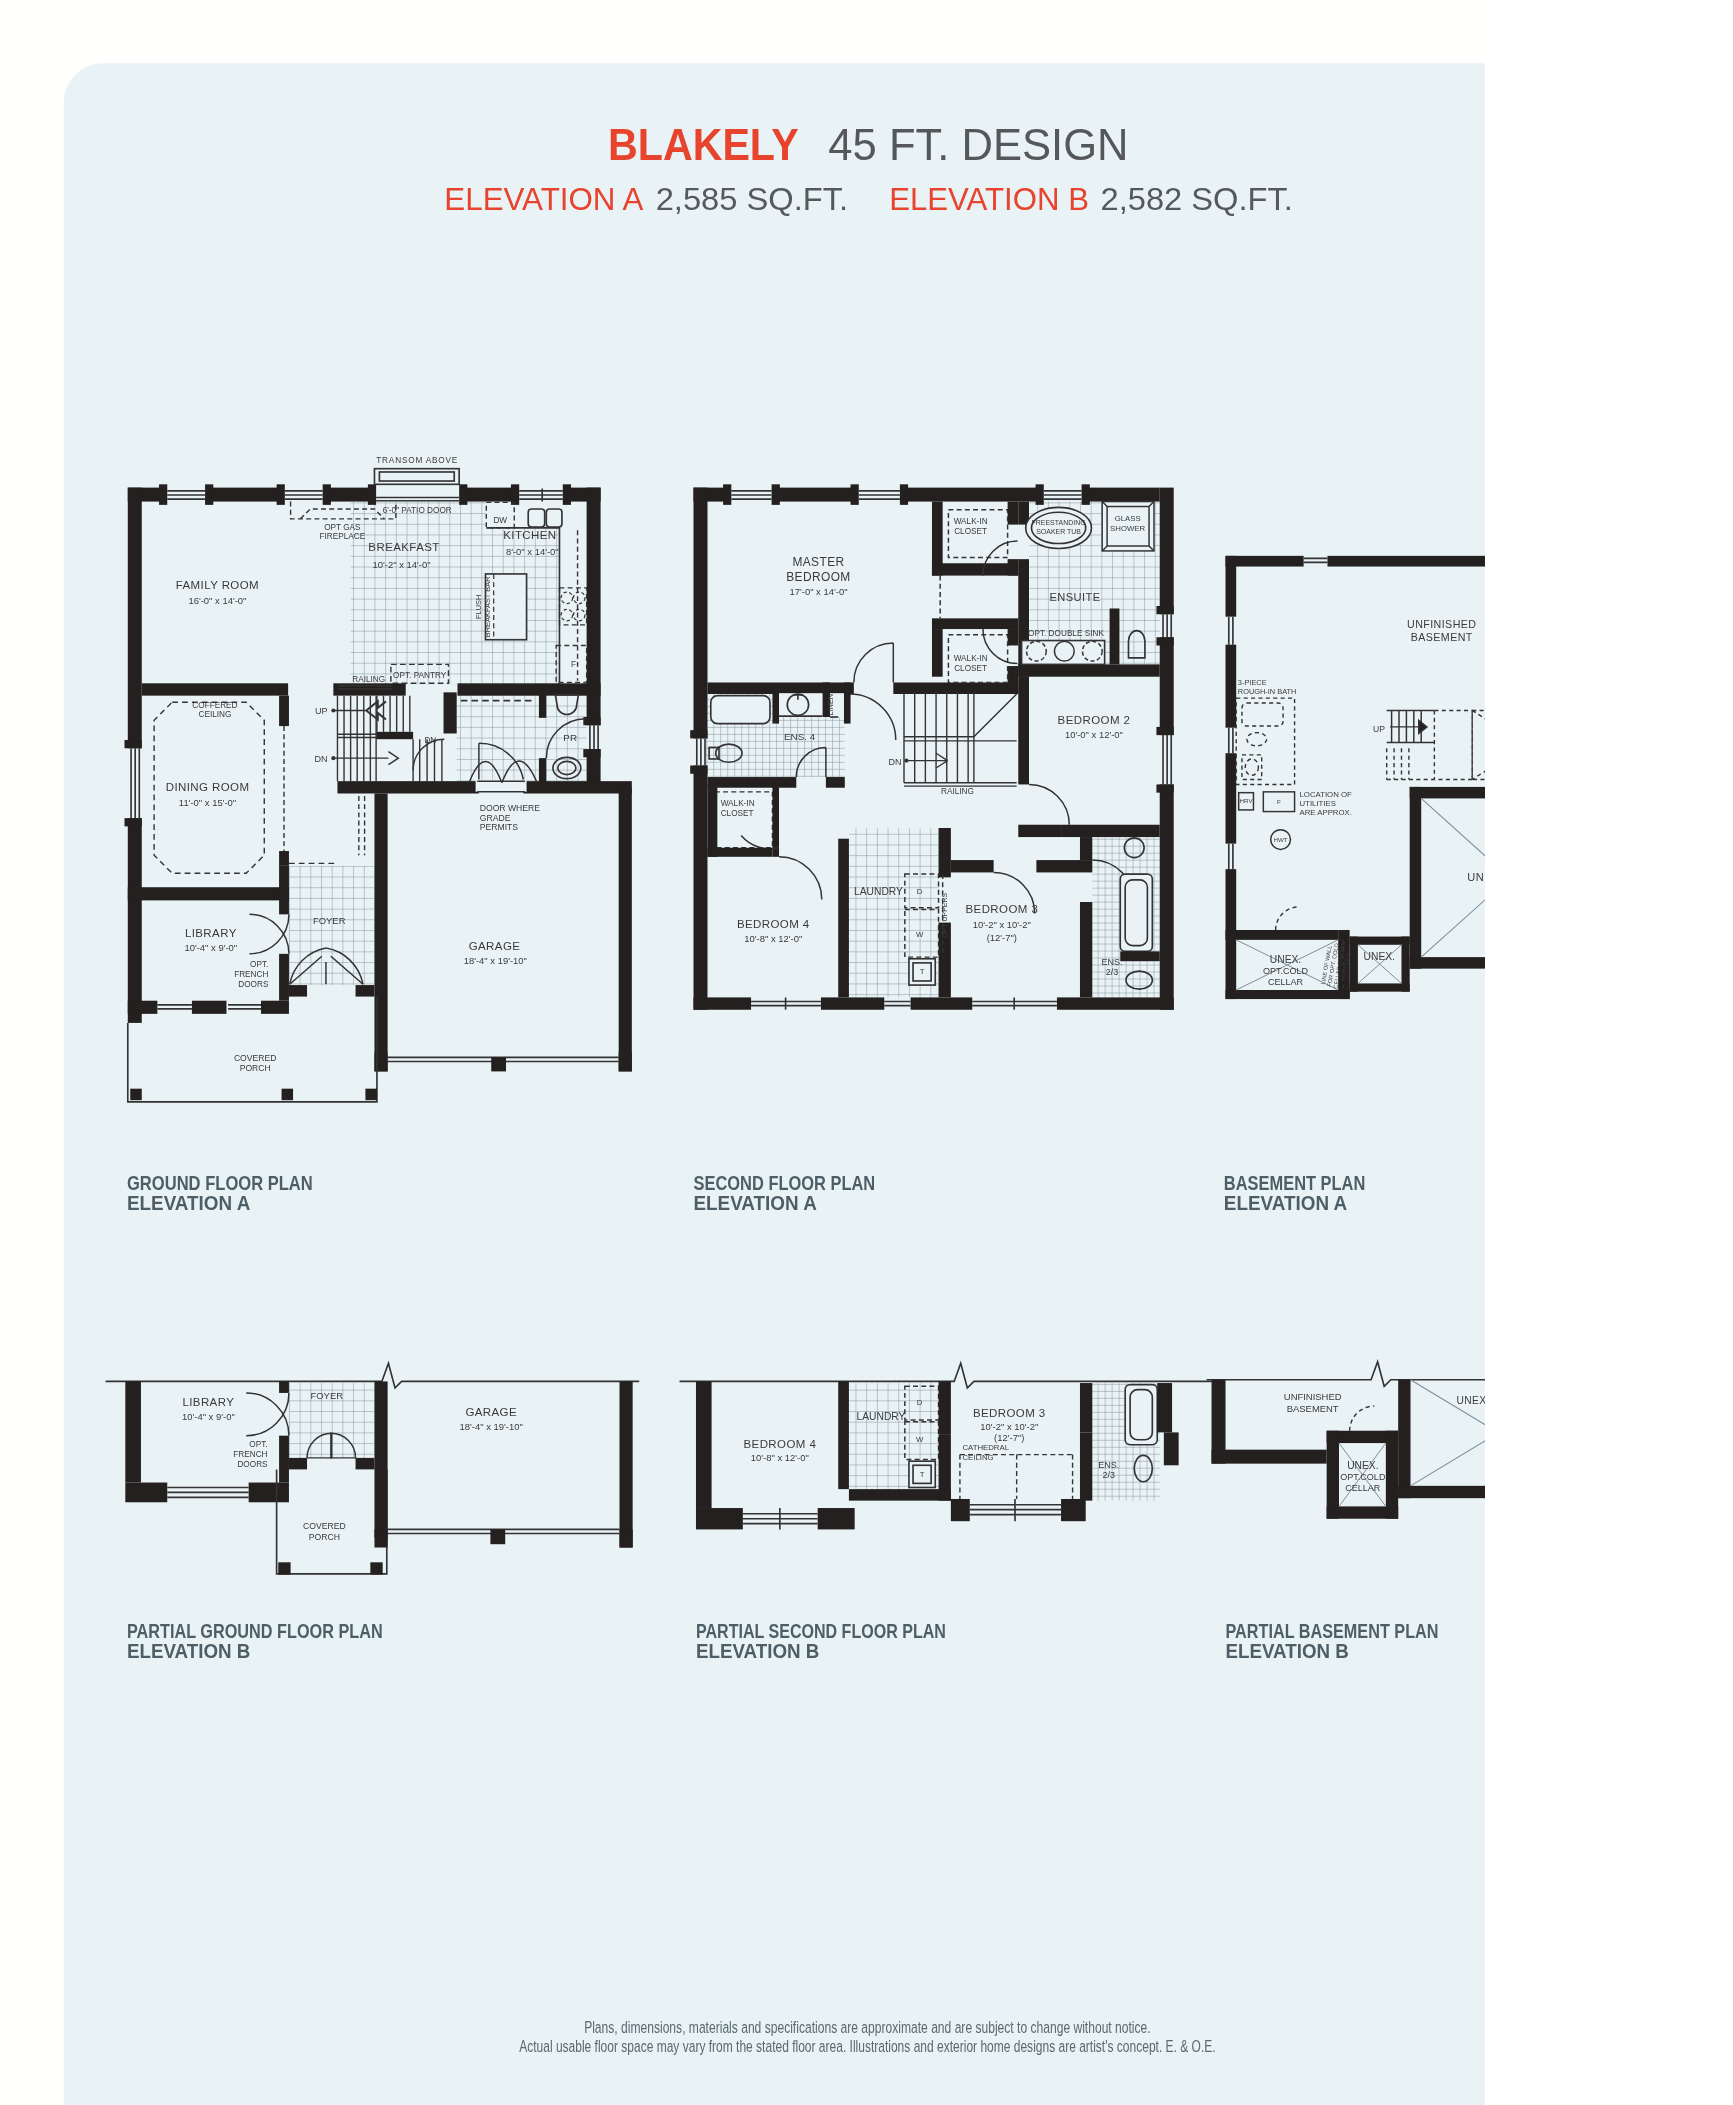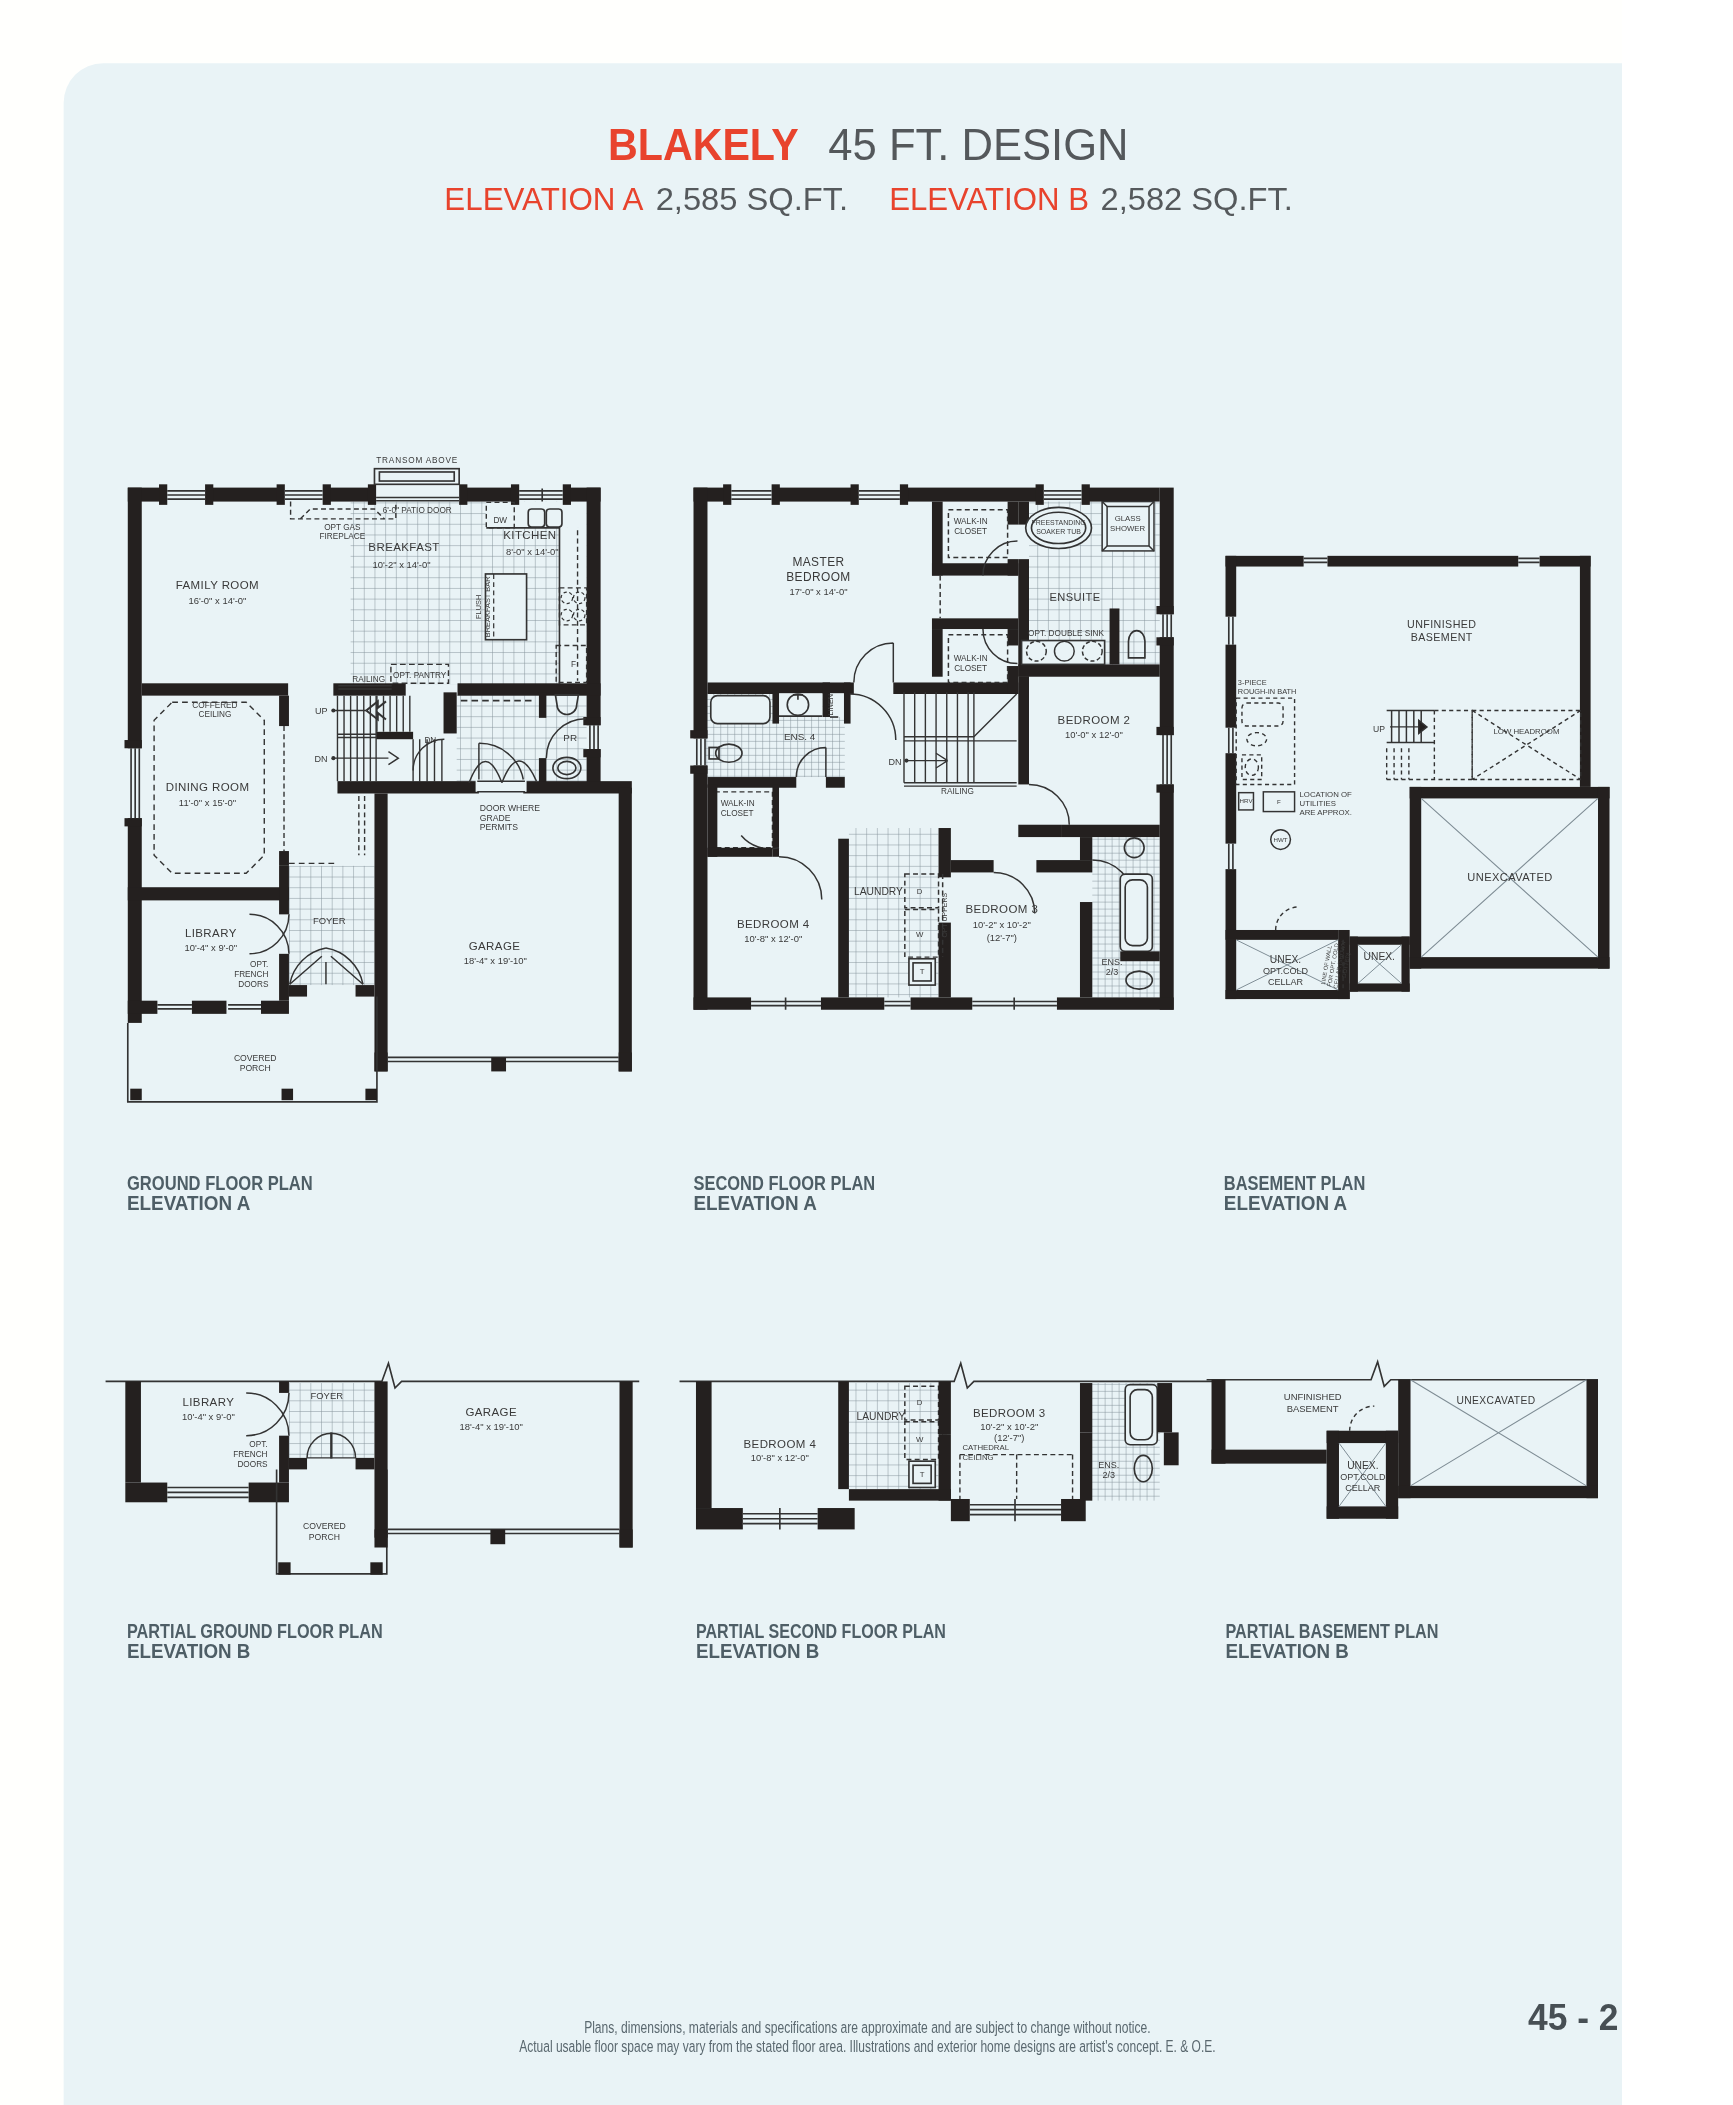--- a/index.html
+++ b/index.html
@@ -1,16 +1,16 @@
 <!DOCTYPE html>
 <html style="font-size:13px"><head>
 <meta charset="utf-8">
 <style>
   html,body{margin:0;padding:0;background:#ffffff;}
-  .page{position:relative;width:1622px;height:2105px;background:#fffffd;overflow:hidden;}
+  .page{position:relative;width:1485px;height:2105px;background:#fffffd;overflow:hidden;}
   svg{position:absolute;top:0;left:0;}
   text{font-family:"Liberation Sans",sans-serif;}
 </style>
 </head>
 <body>
 <div class="page">
 <svg width="1734" height="2105" viewBox="0 0 2108 2560">
 <defs>
   <pattern id="tile13" width="13" height="13" patternUnits="userSpaceOnUse">
     <path d="M13 0H0V13" fill="none" stroke="#84929a" stroke-width="1.2"></path>

